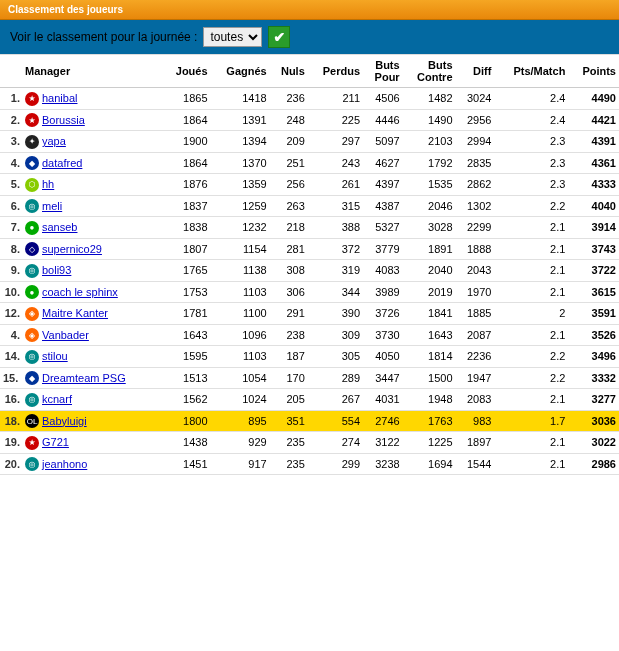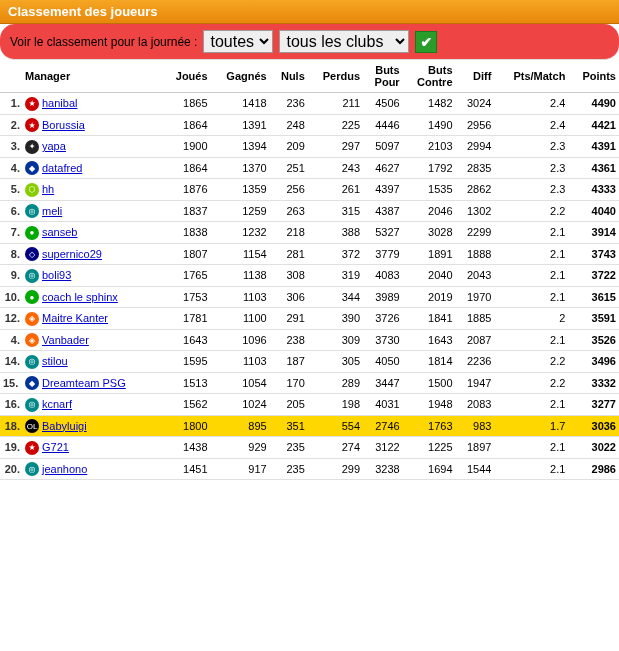--- a/index.html
+++ b/index.html
@@ -6,36 +6,35 @@
     body {
       font-family: Arial, sans-serif;
       font-size: 12px;
       background: #fff;
       width: 619px;
     }
     .title-bar {
       background: linear-gradient(to bottom, #f5a623, #e8870a);
       color: #fff;
       font-weight: bold;
-      font-size: 13px;
+      font-size: 10px;
       padding: 4px 8px;
       border-bottom: 1px solid #c07000;
     }
     .filter-bar {
-      background: #ef4444;
+      background: #0369a1;
       padding: 6px 10px;
       display: flex;
       align-items: center;
       gap: 6px;
       border-bottom: 1px solid #ddd;
       font-size: 12px;
-      border-radius: 15px;
     }
     .filter-bar select {
-      font-size: 16px;
+      font-size: 12px;
       padding: 1px 2px;
       border: 1px solid #999;
     }
     .checkmark {
       width: 22px;
       height: 22px;
       background: #2a9c2a;
       border: 1px solid #1a7a1a;
       display: flex;
       align-items: center;
@@ -109,21 +108,20 @@
 </head>
 <body>
 
 <div class="title-bar">
   <span>Classement des joueurs</span>
 </div>
 
 <div class="filter-bar">
   <span>Voir le classement pour la journée :</span>
   <select id="journee-select"><option value="toutes">toutes</option><option value="1">1</option><option value="2">2</option><option value="3">3</option></select>
-  <select id="club-select" style="min-width: 130px;"><option value="tous les clubs">tous les clubs</option></select>
   <div class="checkmark">✔</div>
 </div>
 
 <table>
   <thead>
     <tr>
       <th style="width:22px;"></th>
       <th style="min-width:110px;">Manager</th>
       <th class="num">Joués</th>
       <th class="num">Gagnés</th>
@@ -393,21 +391,21 @@
     <td class="rank" style="text-align:right;padding-right:2px;">16.</td>
     <td>
           <div class="manager-cell">
             <span><span class="icon icon-teal">◎</span></span>
             <span class="manager-link">kcnarf</span>
           </div>
         </td>
     <td class="num">1562</td>
     <td class="num">1024</td>
     <td class="num">205</td>
-    <td class="num">198</td>
+    <td class="num">267</td>
     <td class="num">4031</td>
     <td class="num">1948</td>
     <td class="num">2083</td>
     <td class="num">2.1</td>
     <td class="num" style="font-weight:bold;">3277</td>
   </tr>
       <tr class="highlighted">
     <td class="rank" style="text-align:right;padding-right:2px;">18.</td>
     <td>
           <div class="manager-cell">

